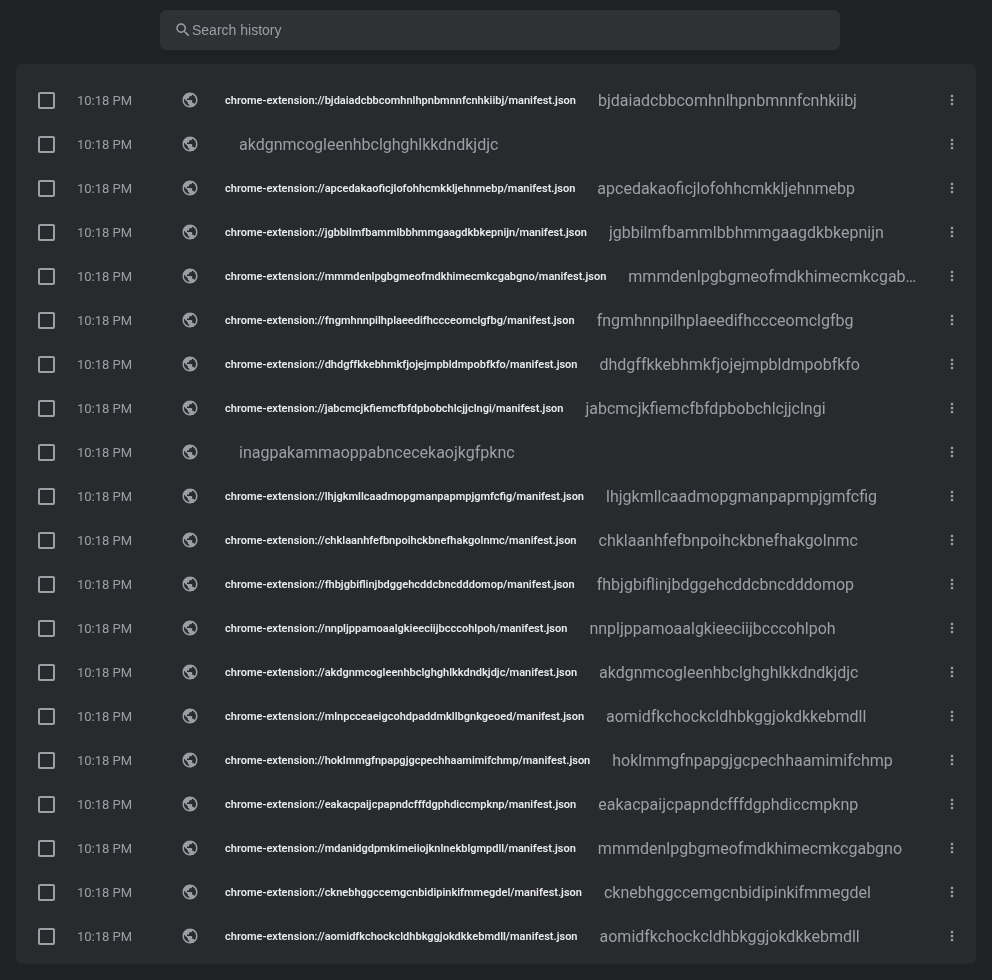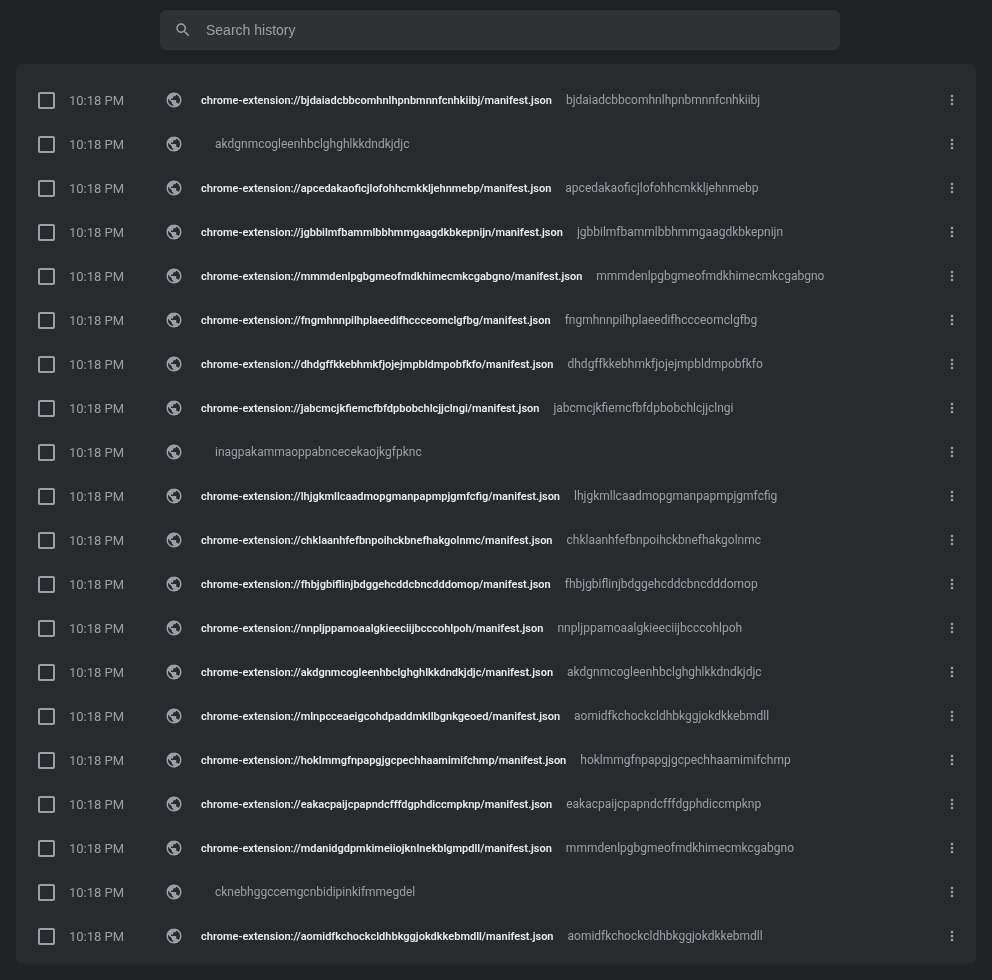--- a/index.html
+++ b/index.html
@@ -19,21 +19,21 @@
     padding-left: 160px;
   }
   .searchbox {
     background: #303134;
     border-radius: 6px;
     height: 40px;
     width: 680px;
     display: flex;
     align-items: center;
     padding: 0 14px;
-    gap: 14px;
+    gap: 0;
   }
   .searchbox svg { fill: #9aa0a6; width: 18px; height: 18px; flex: none; }
   .searchbox input {
     background: transparent;
     border: none;
     outline: none;
     color: #e8eaed;
     font-size: 14px;
     width: 100%;
   }
@@ -44,21 +44,21 @@
     border-radius: 6px;
     height: 900px;
     overflow: hidden;
     padding-top: 14px;
   }
   .row {
     display: flex;
     align-items: center;
     height: 44px;
     padding: 0 12px 0 22px;
-    gap: 0;
+    gap: 8px;
     white-space: nowrap;
   }
   .cb {
     width: 17px; height: 17px;
     border: 2px solid #9aa0a6;
     border-radius: 2px;
     flex: none;
     margin-right: 14px;
     cursor: pointer;
   }
@@ -75,21 +75,21 @@
     fill: #9aa0a6;
   }
   .title {
     color: #e8eaed;
     font-weight: 600;
     font-size: 11px;
     cursor: pointer;
   }
   .domain {
     color: #9aa0a6;
-    font-size: 12px;
+    font-size: 16px;
     margin-left: 14px;
     overflow: hidden;
     text-overflow: ellipsis;
   }
   .spacer { flex: 1 1 auto; min-width: 4px; }
   .more {
     width: 24px; height: 24px;
     display: flex; align-items: center; justify-content: center;
     cursor: pointer;
     border-radius: 50%;
@@ -377,20 +377,21 @@
           <path d="M12 8c1.1 0 2-.9 2-2s-.9-2-2-2-2 .9-2 2 .9 2 2 2zm0 2c-1.1 0-2 .9-2 2s.9 2 2 2 2-.9 2-2-.9-2-2-2zm0 6c-1.1 0-2 .9-2 2s.9 2 2 2 2-.9 2-2-.9-2-2-2z"></path>
         </svg>
       </div>
     </div>
     <div class="row">
       <div class="cb"></div>
       <div class="time">10:18 PM</div>
       <svg class="globe" viewBox="0 0 24 24">
         <path d="M12 2C6.48 2 2 6.48 2 12s4.48 10 10 10 10-4.48 10-10S17.52 2 12 2zm-1 17.93c-3.95-.49-7-3.85-7-7.93 0-.62.08-1.21.21-1.79L9 15v1c0 1.1.9 2 2 2v1.93zm6.9-2.54c-.26-.81-1-1.39-1.9-1.39h-1v-3c0-.55-.45-1-1-1H8v-2h2c.55 0 1-.45 1-1V7h2c1.1 0 2-.9 2-2v-.41c2.93 1.19 5 4.06 5 7.41 0 2.08-.8 3.97-2.1 5.39z"></path>
       </svg>
+      <span class="title">chrome-extension://cknebhggccemgcnbidipinkifmmegdel/manifest.json</span>
       <span class="domain">cknebhggccemgcnbidipinkifmmegdel</span>
       <div class="spacer"></div>
       <div class="more">
         <svg viewBox="0 0 24 24">
           <path d="M12 8c1.1 0 2-.9 2-2s-.9-2-2-2-2 .9-2 2 .9 2 2 2zm0 2c-1.1 0-2 .9-2 2s.9 2 2 2 2-.9 2-2-.9-2-2-2zm0 6c-1.1 0-2 .9-2 2s.9 2 2 2 2-.9 2-2-.9-2-2-2z"></path>
         </svg>
       </div>
     </div>
     <div class="row">
       <div class="cb"></div>

